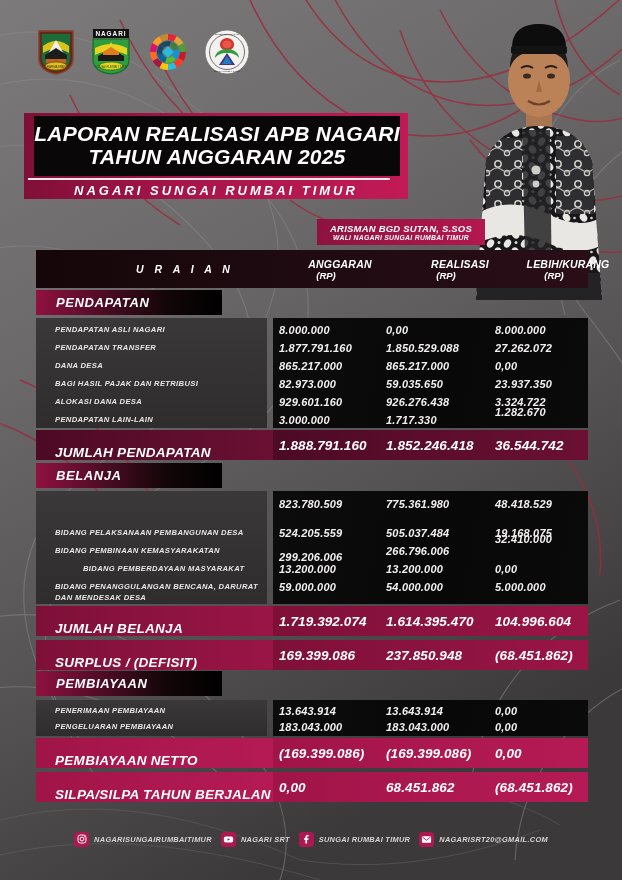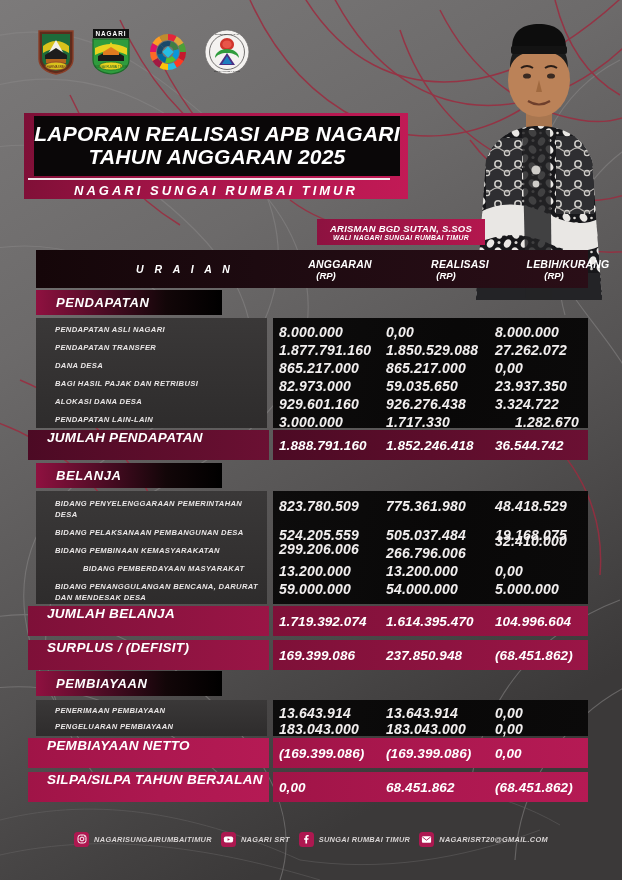--- a/index.html
+++ b/index.html
@@ -91,31 +91,31 @@
   }
   .num-panel {
     position:absolute; left:273px; width:315px;
     background: linear-gradient(100deg,#0d0c0c 0%,#090808 55%,#0b0a0a 100%);
   }
   .dlabel {
     position:absolute; left:19px; color:#e9e6e6; font-size:7.6px; font-weight:bold;
     font-style:italic; letter-spacing:0.35px; line-height:1.45; width:205px;
   }
   .dnum {
-    position:absolute; color:#f2efef; font-size:14px; font-weight:bold;
+    position:absolute; color:#f2efef; font-size:11px; font-weight:bold;
     font-style:italic; letter-spacing:0.2px; white-space:nowrap;
   }
   .c1 { left:6px; }
   .c2 { left:113px; }
   .c3 { left:222px; }
 
   
   .tot-label {
-    position:absolute; left:28px; width:241px; height:30px;
-    display:flex; align-items:flex-start;
+    position:absolute; left:36px; width:241px; height:30px;
+    display:flex; align-items:flex-end;
   }
   .tot-label span {
     color:#fff; font-weight:bold; font-style:italic; font-size:13.5px;
     letter-spacing:0.3px; padding-left:19px; white-space:nowrap;
   }
   .tot-nums { position:absolute; left:273px; width:315px; height:30px; }
   .tot-nums .tn {
     position:absolute; top:0; height:30px; display:flex; align-items:center;
     color:#fff; font-weight:bold; font-style:italic; font-size:13.5px;
     letter-spacing:0.1px; white-space:nowrap;
@@ -353,49 +353,48 @@
     <div class="dnum c2" style="top:42px;">865.217.000</div>
     <div class="dnum c3" style="top:42px;">0,00</div>
     <div class="dnum c1" style="top:60px;">82.973.000</div>
     <div class="dnum c2" style="top:60px;">59.035.650</div>
     <div class="dnum c3" style="top:60px;">23.937.350</div>
     <div class="dnum c1" style="top:78px;">929.601.160</div>
     <div class="dnum c2" style="top:78px;">926.276.438</div>
     <div class="dnum c3" style="top:78px;">3.324.722</div>
     <div class="dnum c1" style="top:96px;">3.000.000</div>
     <div class="dnum c2" style="top:96px;">1.717.330</div>
-    <div class="dnum c3" style="top:96px;margin-left:20px;">1.282.670</div>
+    <div class="dnum c3" style="top:88px;">1.282.670</div>
   </div>
   <div class="tot-label bar-dark" style="top:430px;">
     <span>JUMLAH PENDAPATAN</span>
   </div>
   <div class="tot-nums bar-dark" style="top:430px;">
     <div class="tn tn1">1.888.791.160</div>
     <div class="tn tn2">1.852.246.418</div>
     <div class="tn tn3">36.544.742</div>
   </div>
 
   <div class="sect-tab" style="left:36px; top:463px;">
     <span>BELANJA</span>
   </div>
   <div class="label-panel" style="top:491px; height:113px;">
-    <div class="dlabel" style="top:7px;">BIDANG PENYELENGGARAAN PEMERINTAHAN DESA</div>
     <div class="dlabel" style="top:36px;">BIDANG PELAKSANAAN PEMBANGUNAN DESA</div>
     <div class="dlabel" style="top:54px;">BIDANG PEMBINAAN KEMASYARAKATAN</div>
     <div class="dlabel" style="top:72px;margin-left:28px;">BIDANG PEMBERDAYAAN MASYARAKAT</div>
     <div class="dlabel" style="top:90px;">BIDANG PENANGGULANGAN BENCANA, DARURAT DAN MENDESAK DESA</div>
   </div>
   <div class="num-panel" style="top:491px; height:113px;">
     <div class="dnum c1" style="top:7px;">823.780.509</div>
     <div class="dnum c2" style="top:7px;">775.361.980</div>
     <div class="dnum c3" style="top:7px;">48.418.529</div>
     <div class="dnum c1" style="top:36px;">524.205.559</div>
     <div class="dnum c2" style="top:36px;">505.037.484</div>
     <div class="dnum c3" style="top:36px;">19.168.075</div>
-    <div class="dnum c1" style="top:50px;">299.206.006</div>
+    <div class="dnum c1" style="top:60px;">299.206.006</div>
     <div class="dnum c2" style="top:54px;">266.796.006</div>
     <div class="dnum c3" style="top:42px;">32.410.000</div>
     <div class="dnum c1" style="top:72px;">13.200.000</div>
     <div class="dnum c2" style="top:72px;">13.200.000</div>
     <div class="dnum c3" style="top:72px;">0,00</div>
     <div class="dnum c1" style="top:90px;">59.000.000</div>
     <div class="dnum c2" style="top:90px;">54.000.000</div>
     <div class="dnum c3" style="top:90px;">5.000.000</div>
   </div>
   <div class="tot-label bar-mid" style="top:606px;">

